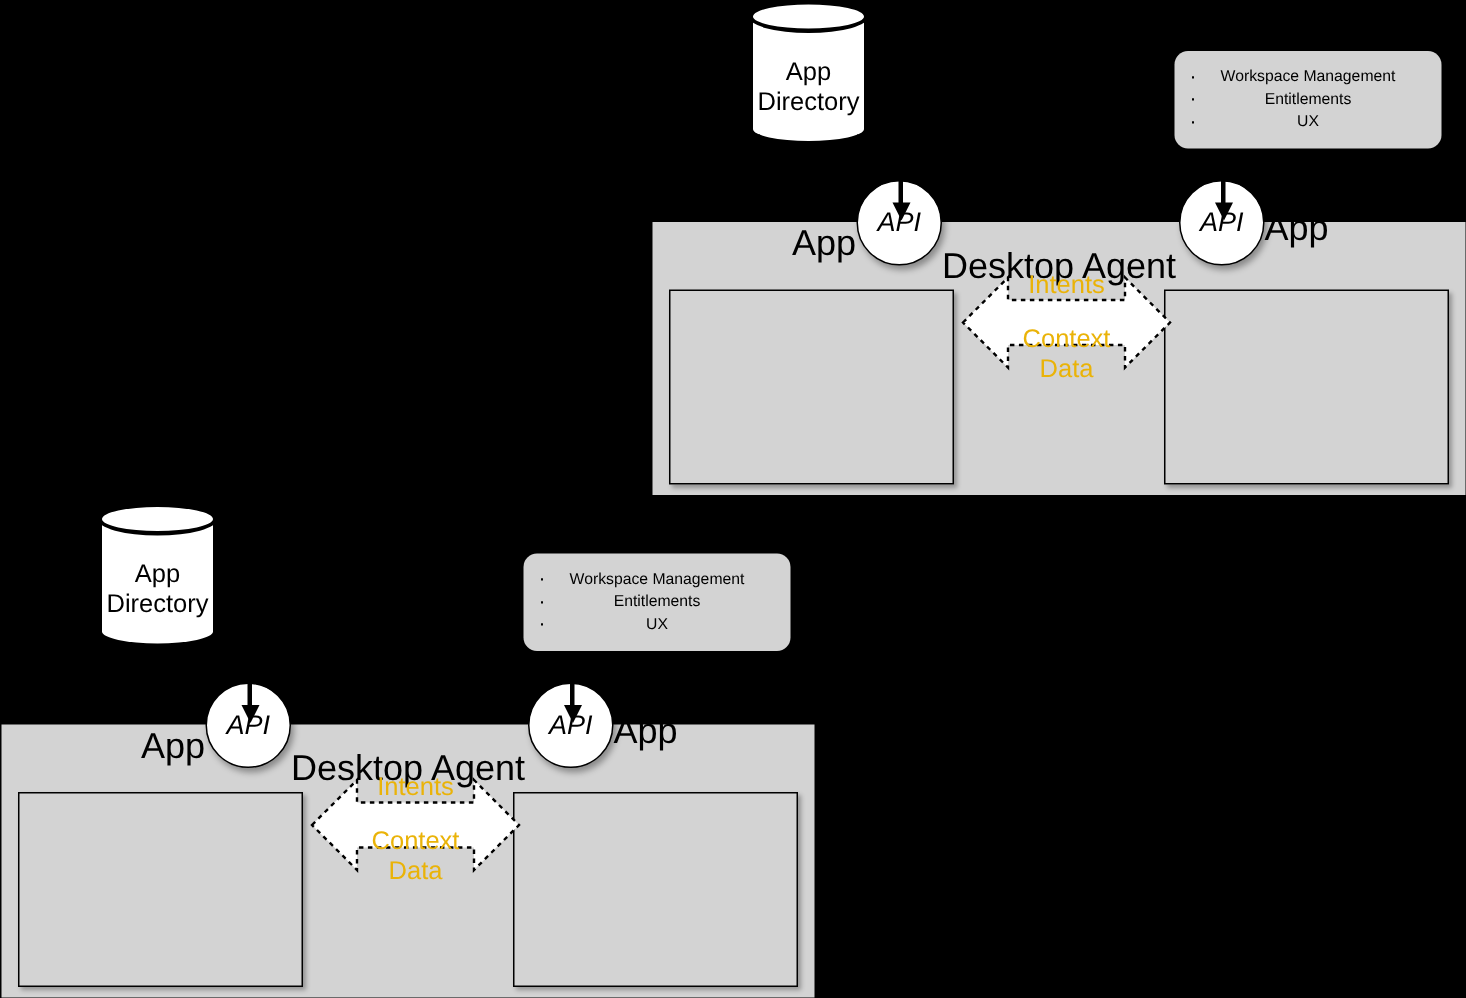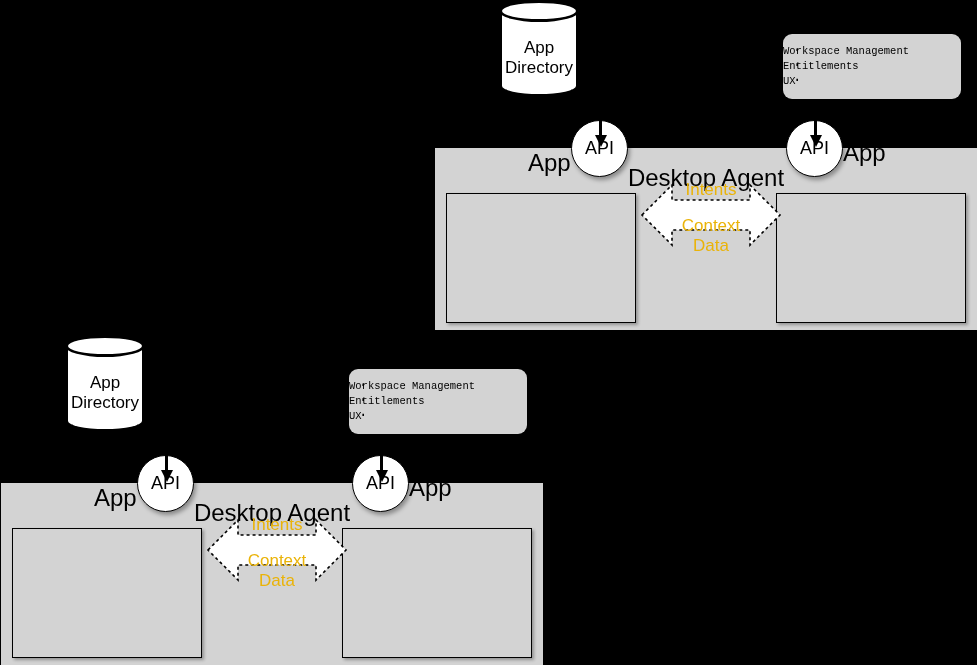--- a/index.html
+++ b/index.html
@@ -79,25 +79,24 @@
     align-items: center;
   }
   .note-list {
     width: 100%;
     padding: 0;
     margin: 0;
     list-style: none;
   }
   .note-list li {
     position: relative;
-    text-align: left;
+    text-align: center;
     font-size: 10.5px;
     line-height: 15px;
     color: #000;
-    font-family: Liberation Mono, monospace;
   }
   .note-list li::before {
     content: "\00B7";
     position: absolute;
     left: 10px;
     top: -1px;
     font-size: 14px;
     line-height: 15px;
   }
 
@@ -154,20 +153,21 @@
     border-radius: 50%;
     background: #ffffff;
     border: 1.5px solid #000;
     box-sizing: border-box;
     box-shadow: 2px 3px 4px rgba(0,0,0,0.35);
     display: flex;
     align-items: center;
     justify-content: center;
     font-size: 18px;
     color: #000;
+    font-style: italic;
   }
   .api-circle.left  { left: 136px; }
   .api-circle.right { left: 351px; }
 
   
   .feed-arrow {
     position: absolute;
     width: 14px;
     height: 36px;
     top: 230px;

